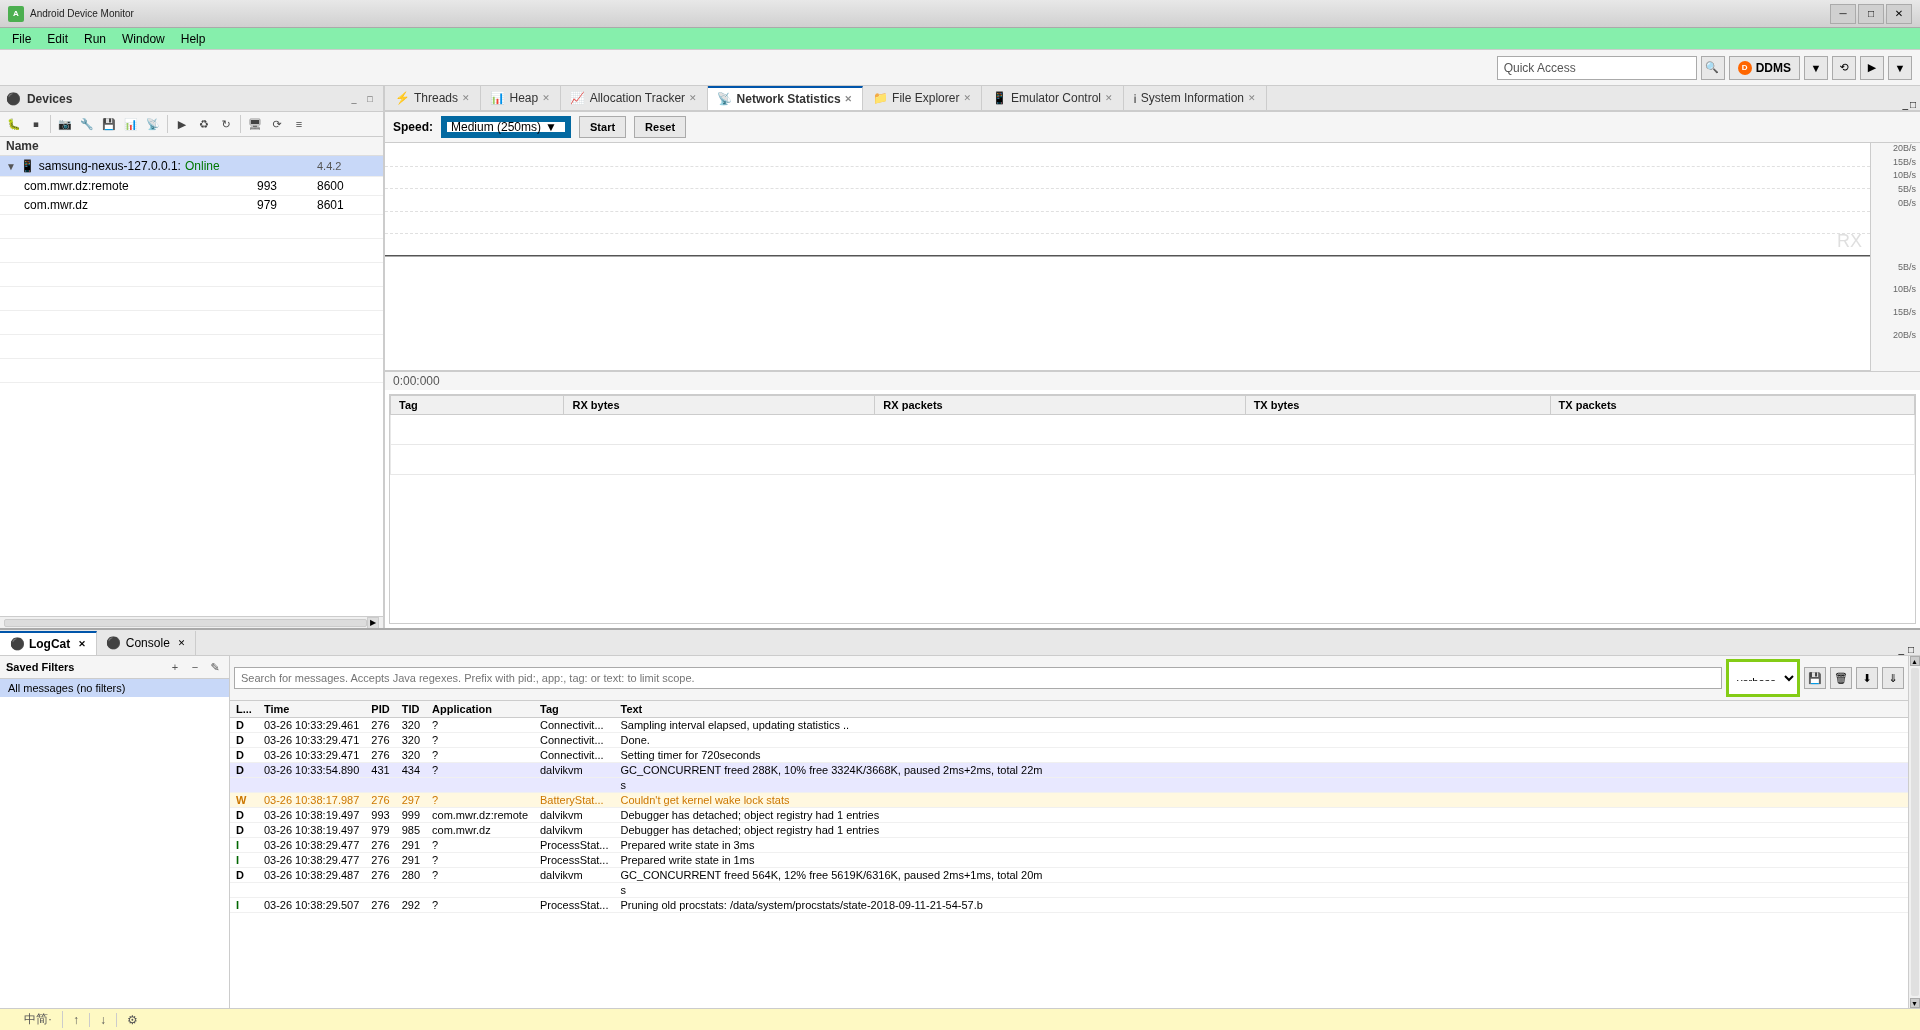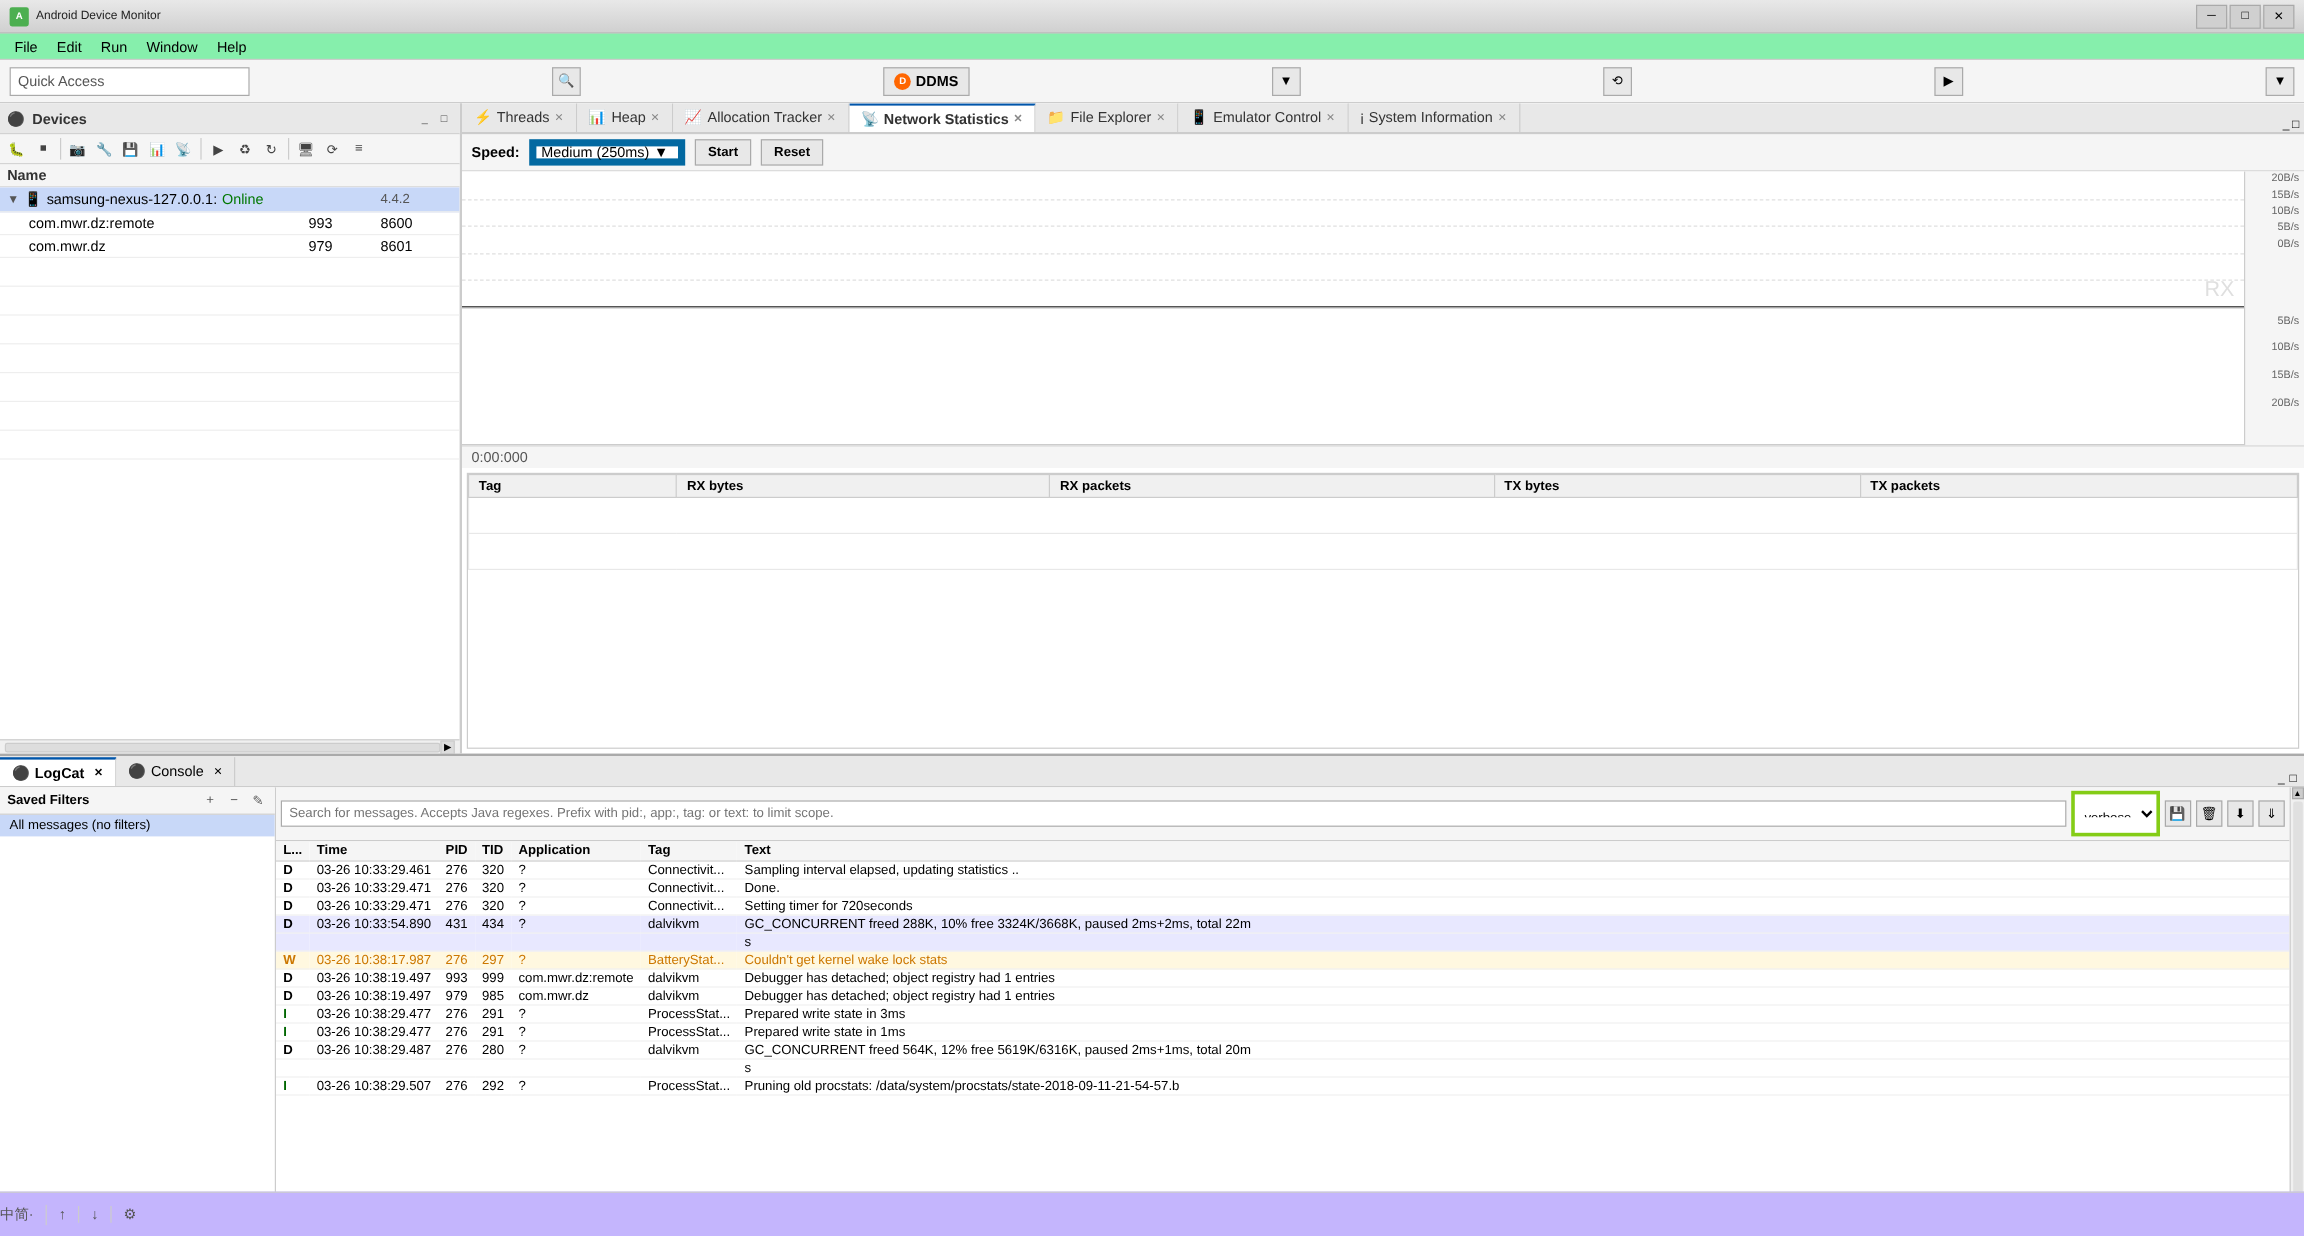--- a/index.html
+++ b/index.html
@@ -33,21 +33,21 @@
     #menubar .menu-item { padding: 2px 8px; cursor: pointer; font-size: 12px; }
 
     
     #toolbar {
       background: #f5f5f5;
       height: 36px;
       display: flex;
       align-items: center;
       border-bottom: 1px solid #ccc;
       padding: 0 8px;
-      justify-content: space-between;
+      justify-content: flex-end;
       gap: 4px;
     }
     .quick-access-box {
       border: 1px solid #aaa;
       background: white;
       height: 24px;
       width: 200px;
       padding: 0 6px;
       font-size: 12px;
       display: flex;
@@ -407,26 +407,26 @@
       border-bottom: 1px solid #f0f0f0;
     }
 
     
     ::-webkit-scrollbar { width: 10px; height: 10px; }
     ::-webkit-scrollbar-track { background: #f0f0f0; }
     ::-webkit-scrollbar-thumb { background: #aaa; border-radius: 2px; }
 
     
     #status-bar {
-      height: 37px;
-      background: #c4b5fd;
+      height: 22px;
+      background: #fef9c3;
       border-top: 1px solid #ccc;
       display: flex;
       align-items: center;
-      padding: 0 0;
+      padding: 0 24px;
       font-size: 11px;
       color: #555;
       gap: 10px;
       position: absolute;
       bottom: 0;
       left: 0;
       right: 0;
       z-index: 10;
     }
     .status-item { border-right: 1px solid #ccc; padding-right: 10px; }

